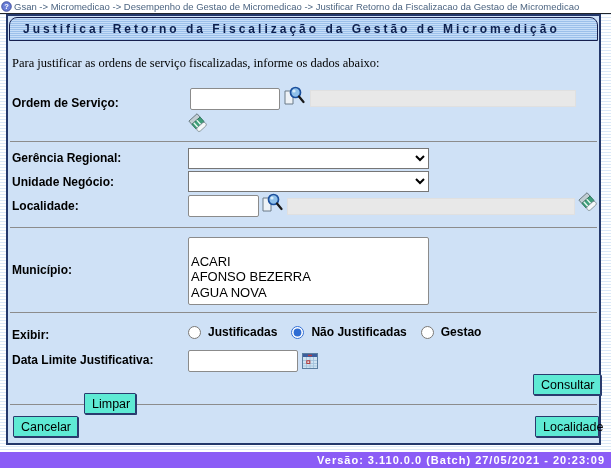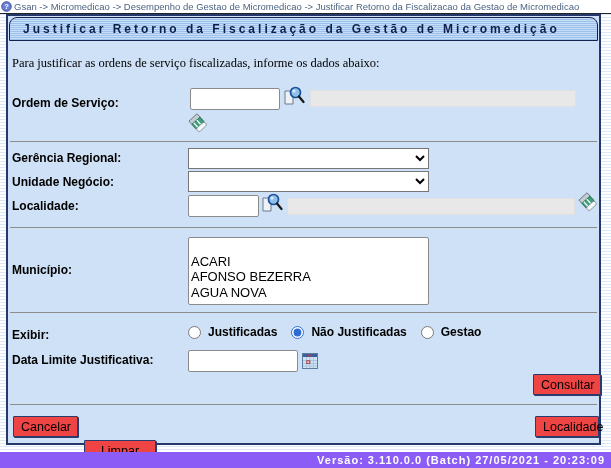--- a/index.html
+++ b/index.html
@@ -52,21 +52,21 @@
   select.listbox option{padding:0 2px;}
   .listbox::-webkit-scrollbar{width:17px;}
   .listbox::-webkit-scrollbar-track{background:#f1f1f1;border-left:1px solid #dcdcdc;}
   .listbox::-webkit-scrollbar-thumb{background:#c4c4c4;border:1px solid #aeaeae;}
   .listbox::-webkit-scrollbar-button{display:block;height:15px;background:#f1f1f1;border:1px solid #dcdcdc;}
   .radio-row{position:absolute;left:180px;top:309px;display:flex;align-items:center;gap:5px;}
   .radio-row input{width:13px;height:13px;margin:0 2px 0 0;accent-color:#2e6cd3;}
   .radio-row label{font-weight:bold;font-size:12px;color:#000;margin-right:9px;}
   .btn{
     position:absolute;box-sizing:border-box;height:21px;padding:0 7px;
-    background:#ef4444;border:1px solid #2a3b6e;box-shadow:1px 1px 0 #2a3b6e;border-radius:1px;
+    background:#5eead4;border:1px solid #2a3b6e;box-shadow:1px 1px 0 #2a3b6e;border-radius:1px;
     font-family:"Liberation Sans",sans-serif;font-size:12.5px;color:#000;cursor:pointer;
   }
   .footer{
     position:absolute;left:0;top:452px;width:611px;height:16px;
     background:#8b5cf6;color:#ffffff;font-weight:bold;font-size:11px;letter-spacing:1px;
     line-height:16px;text-align:right;box-sizing:border-box;padding-right:6px;
   }
 </style>
 </head>
 <body>
@@ -173,19 +173,19 @@
       <path d="M1 7.5 h14 M1 10.5 h14 M1 13 h14 M4.5 4 v11 M8 4 v11 M11.5 4 v11" stroke="#9fc0da" stroke-width="0.8" fill="none"></path>
       <rect x="4.8" y="7.8" width="3" height="2.6" fill="#e9eff5" stroke="#b03030"></rect>
     </svg>
   </span>
 
   <button class="btn" style="left:525px;top:358px;width:68px;">Consultar</button>
 
   <div class="sep" style="top:388px;"></div>
 
   <button class="btn" style="left:5px;top:400px;width:65px;">Cancelar</button>
-  <button class="btn" style="left:76px;top:424px;width:72px;">Limpar</button>
+  <button class="btn" style="left:76px;top:377px;width:52px;">Limpar</button>
   <button class="btn" style="left:527px;top:400px;width:64px;">Localidade</button>
 </div>
 
 <div class="footer">
   <span>Versão: 3.110.0.0 (Batch) 27/05/2021 - 20:23:09</span>
 </div>
 
 </body></html>

